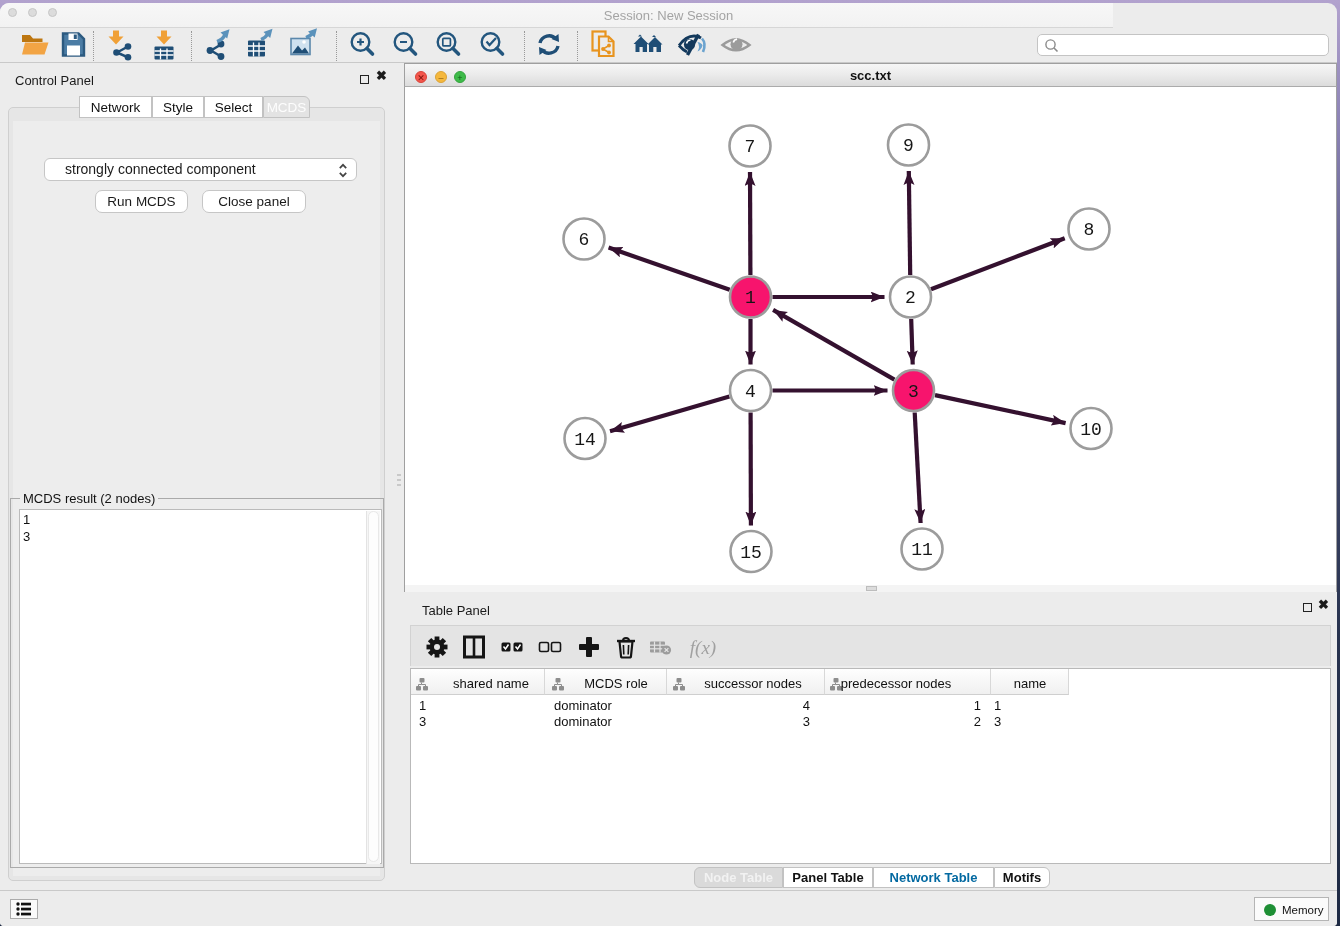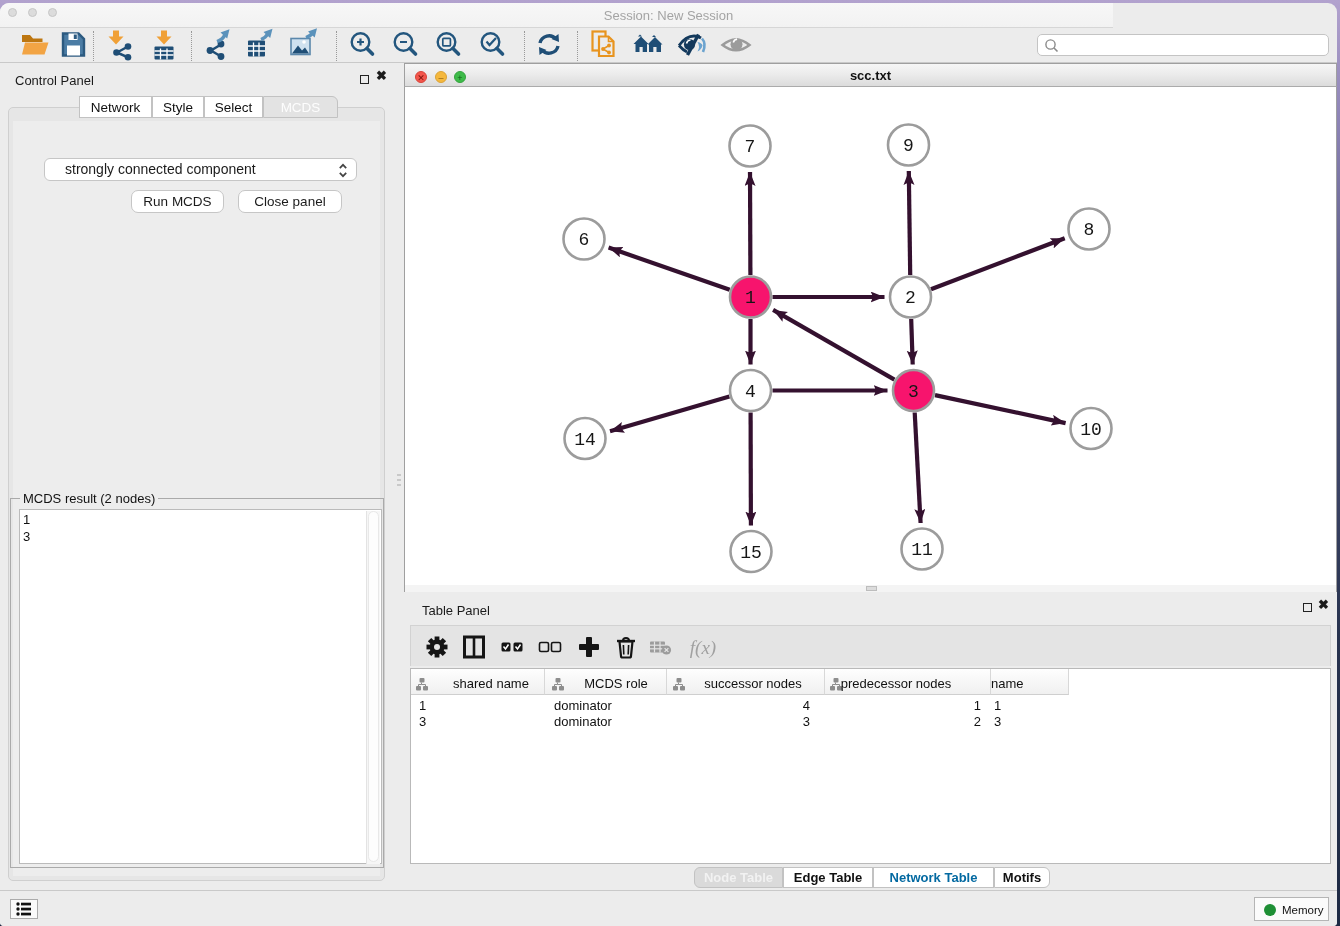--- a/index.html
+++ b/index.html
@@ -37,21 +37,21 @@
 .winbtn-x { position:absolute; font-size:13px; font-weight:bold; color:#1b1b1b; }
 #cp-tabs { position:absolute; left:79px; top:93px; height:22px; }
 .cptab { position:absolute; top:0; height:22px; background:#fff; border:1px solid #c2c2c2; color:#111;
   font-size:13.5px; text-align:center; line-height:21px; }
 #cp-box { position:absolute; left:8px; top:104px; width:377px; height:774px; background:#e6e6e6; border:1px solid #cfcfcf; border-radius:5px; }
 #cp-inner { position:absolute; left:13px; top:118px; width:367px; height:755px; background:#ededed; }
 #opt-label { position:absolute; left:0; top:134px; width:393px; text-align:center; font-size:14px; color:#1b1b1b; }
 #opt-select { position:absolute; left:44px; top:155px; width:313px; height:23px; background:#fff; border:1px solid #c6c6c6; border-radius:6px;
   font-size:14px; color:#1b1b1b; line-height:21px; padding-left:20px; }
 .btn { position:absolute; height:23px; background:#fff; border:1px solid #c6c6c6; border-radius:7px;
-  font-size:13.5px; color:#1b1b1b; text-align:center; line-height:21px;margin-left:36px; }
+  font-size:13.5px; color:#1b1b1b; text-align:center; line-height:21px; }
 #mcds-fieldset { position:absolute; left:10px; top:495px; width:374px; height:370px; border:1px solid #aaa; }
 #mcds-legend { position:absolute; left:20px; top:488px; background:#ededed; padding:0 3px; font-size:13px; color:#111; }
 #mcds-white { position:absolute; left:19px; top:506px; width:363px; height:355px; background:#fff; border:1px solid #bbb; }
 #mcds-scroll { position:absolute; right:1px; top:1px; width:14px; height:353px; background:#f6f6f6; border-left:1px solid #e3e3e3; }
 #mcds-thumb { position:absolute; left:1px; top:0px; width:11px; height:351px; background:#fdfdfd; border:1px solid #e8e8e8; border-radius:6px; }
 
 #vsplit { position:absolute; left:393px; top:61px; width:11px; height:826px; background:#ececec; }
 
 #netframe { position:absolute; left:404px; top:60px; width:933px; height:529px; border:1px solid #9f9f9f; border-top:none; background:#fff; }
 #nettitle { position:absolute; left:404px; top:60px; width:933px; height:24px;
@@ -231,21 +231,21 @@
 
   <div id="cp-title">Control Panel</div>
   <div class="winbtn-sq" style="left:360px; top:72px;"></div>
   <div class="winbtn-x" style="left:376px; top:65px;">✖</div>
   <div id="cp-box"></div>
   <div id="cp-inner"></div>
   <div id="cp-tabs">
     <div class="cptab" style="left:0; width:73px;">Network</div>
     <div class="cptab" style="left:73px; width:52px;">Style</div>
     <div class="cptab" style="left:125px; width:59px;">Select</div>
-    <div class="cptab" style="left:184px; width:75px; background:#e3e3e3; color:#fdfdfd; border-radius:0 6px 0 0;">MCDS</div>
+    <div class="cptab" style="left:184px; width:47px; background:#e3e3e3; color:#fdfdfd; border-radius:0 6px 0 0;">MCDS</div>
   </div>
   <div id="opt-select">strongly connected component
     <svg style="position:absolute; right:8px; top:4px;" width="10" height="15" viewBox="0 0 10 15">
       <path d="M1.8,5.2 L5,1.8 L8.2,5.2" fill="none" stroke="#444" stroke-width="1.7"></path>
       <path d="M1.8,9.8 L5,13.2 L8.2,9.8" fill="none" stroke="#444" stroke-width="1.7"></path>
     </svg>
   </div>
   <div class="btn" style="left:95px; top:187px; width:93px;">Run MCDS</div>
   <div class="btn" style="left:202px; top:187px; width:104px;">Close panel</div>
   <div id="mcds-fieldset"></div>
@@ -407,35 +407,35 @@
             <rect x="0" y="8" width="5" height="4.5" rx="1"></rect>
             <rect x="7" y="8" width="5" height="4.5" rx="1"></rect>
             <path d="M5.5,4.5 v2 h-3 v2 M5.5,6.5 h4 v2" stroke="#8d8d8d" stroke-width="1" fill="none"></path>
           </g>
         </g>
       </svg>
       <div class="td" style="left:25px; top:0; width:110px; text-align:center; height:26px; line-height:30px;">shared name</div>
       <div class="td" style="left:160px; top:0; width:90px; text-align:center; height:26px; line-height:30px;">MCDS role</div>
       <div class="td" style="left:282px; top:0; width:120px; text-align:center; height:26px; line-height:30px;">successor nodes</div>
       <div class="td" style="left:420px; top:0; width:130px; text-align:center; height:26px; line-height:30px;">predecessor nodes</div>
-      <div class="td" style="left:580px; top:0; width:78px; text-align:left; height:26px; line-height:30px;">name</div>
+      <div class="td" style="left:580px; top:0; width:78px; text-align:center; height:26px; line-height:30px;">name</div>
       <div class="td" style="left:8px; top:29px;">1</div>
       <div class="td" style="left:143px; top:29px;">dominator</div>
       <div class="td" style="left:340px; top:29px; width:59px; text-align:right;">4</div>
       <div class="td" style="left:510px; top:29px; width:60px; text-align:right;">1</div>
       <div class="td" style="left:583px; top:29px;">1</div>
       <div class="td" style="left:8px; top:45px;">3</div>
       <div class="td" style="left:143px; top:45px;">dominator</div>
       <div class="td" style="left:340px; top:45px; width:59px; text-align:right;">3</div>
       <div class="td" style="left:510px; top:45px; width:60px; text-align:right;">2</div>
       <div class="td" style="left:583px; top:45px;">3</div>
     </div>
     <div id="tp-tabs">
       <div class="tptab" style="left:0; width:89px; background:#dadada; color:#f2f2f2; border-radius:6px 0 0 6px;">Node Table</div>
-      <div class="tptab" style="left:89px; width:90px; background:#fff; color:#111;">Edge Table</div>
+      <div class="tptab" style="left:89px; width:90px; background:#fff; color:#111;">Panel Table</div>
       <div class="tptab" style="left:179px; width:121px; background:#fff; color:#0369a1;">Network Table</div>
       <div class="tptab" style="left:300px; width:56px; background:#fff; color:#111; border-radius:0 6px 6px 0;">Motifs</div>
     </div>
   </div>
   <div id="statusbar"></div>
   <div id="listbtn">
       <svg width="26" height="18" viewBox="0 0 26 18" style="position:absolute;left:0;top:0;">
      <g fill="#111">
        <circle cx="7" cy="4" r="1.7"></circle>
           <circle cx="7" cy="9" r="1.7"></circle>

